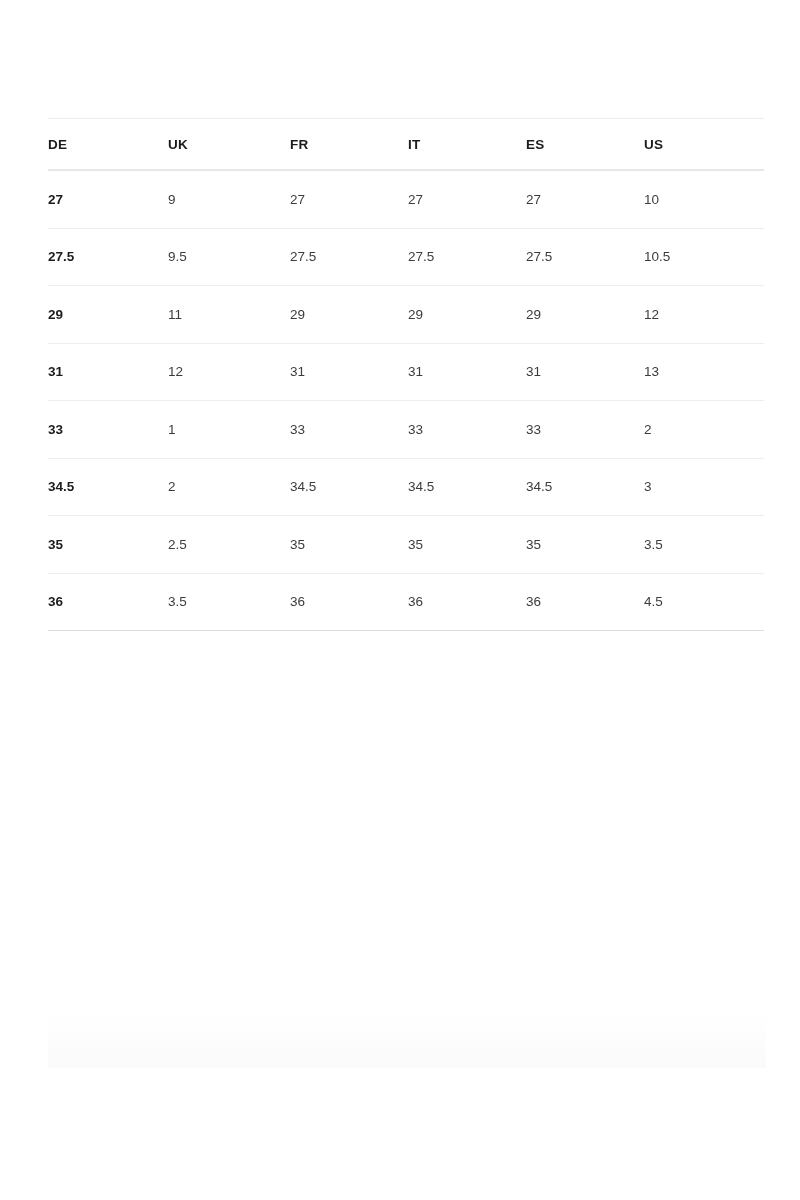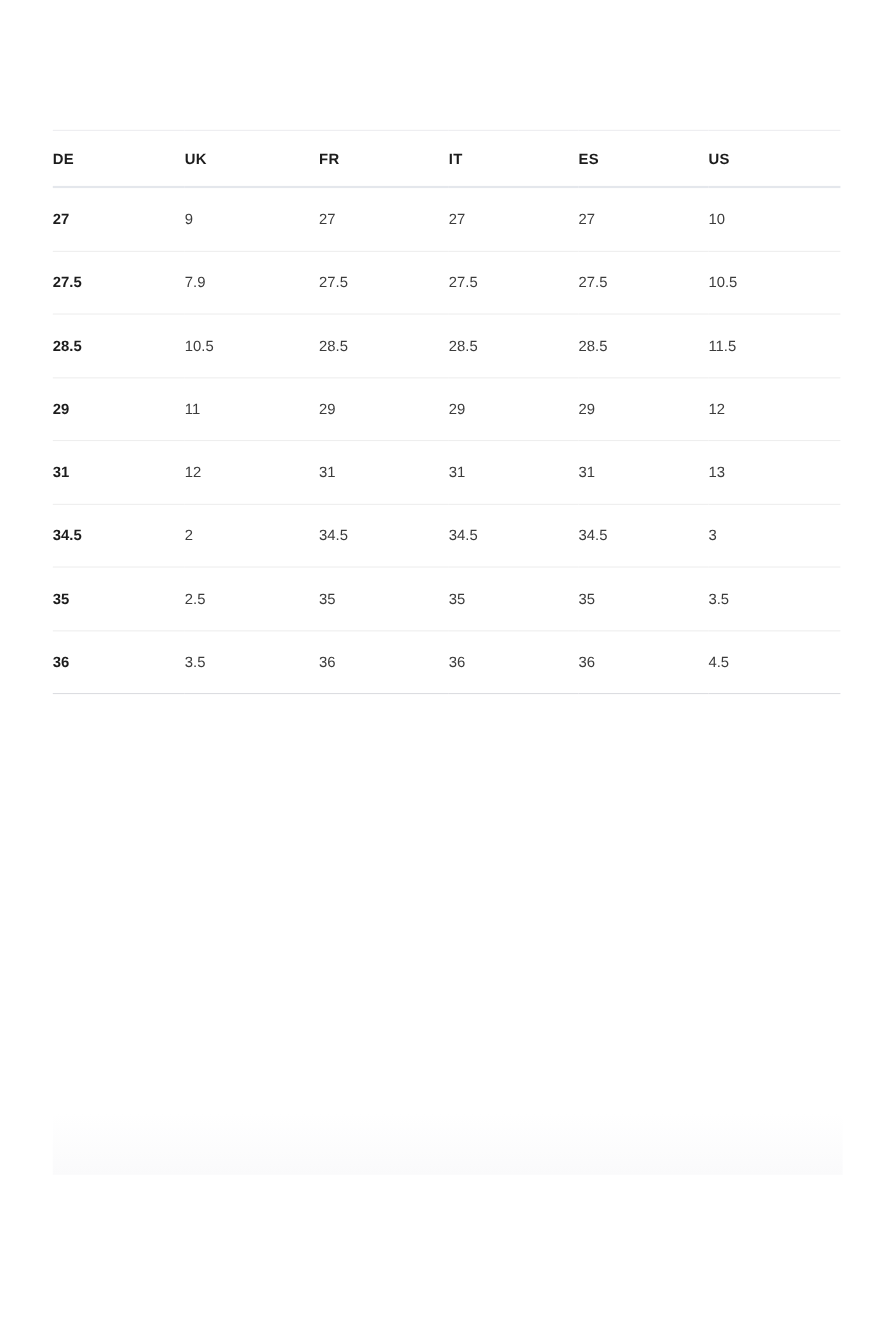--- a/index.html
+++ b/index.html
@@ -120,49 +120,49 @@
           <tr>
             <td class="primary">27</td>
             <td>9</td>
             <td>27</td>
             <td>27</td>
             <td>27</td>
             <td>10</td>
           </tr>
           <tr>
             <td class="primary">27.5</td>
-            <td>7.9</td>
+            <td>9.5</td>
             <td>27.5</td>
             <td>27.5</td>
             <td>27.5</td>
             <td>10.5</td>
-          </tr>
-          <tr>
-            <td class="primary">28.5</td>
-            <td>10.5</td>
-            <td>28.5</td>
-            <td>28.5</td>
-            <td>28.5</td>
-            <td>11.5</td>
           </tr>
           <tr>
             <td class="primary">29</td>
             <td>11</td>
             <td>29</td>
             <td>29</td>
             <td>29</td>
             <td>12</td>
           </tr>
           <tr>
             <td class="primary">31</td>
             <td>12</td>
             <td>31</td>
             <td>31</td>
             <td>31</td>
             <td>13</td>
+          </tr>
+          <tr>
+            <td class="primary">33</td>
+            <td>1</td>
+            <td>33</td>
+            <td>33</td>
+            <td>33</td>
+            <td>2</td>
           </tr>
           <tr>
             <td class="primary">34.5</td>
             <td>2</td>
             <td>34.5</td>
             <td>34.5</td>
             <td>34.5</td>
             <td>3</td>
           </tr>
           <tr>

